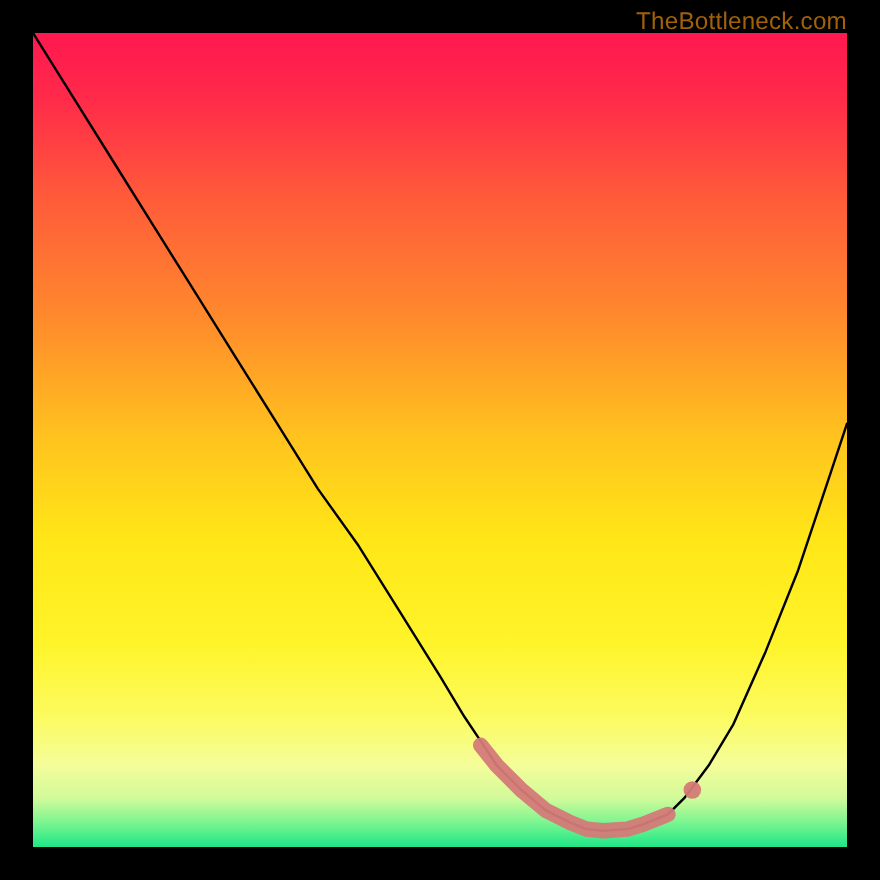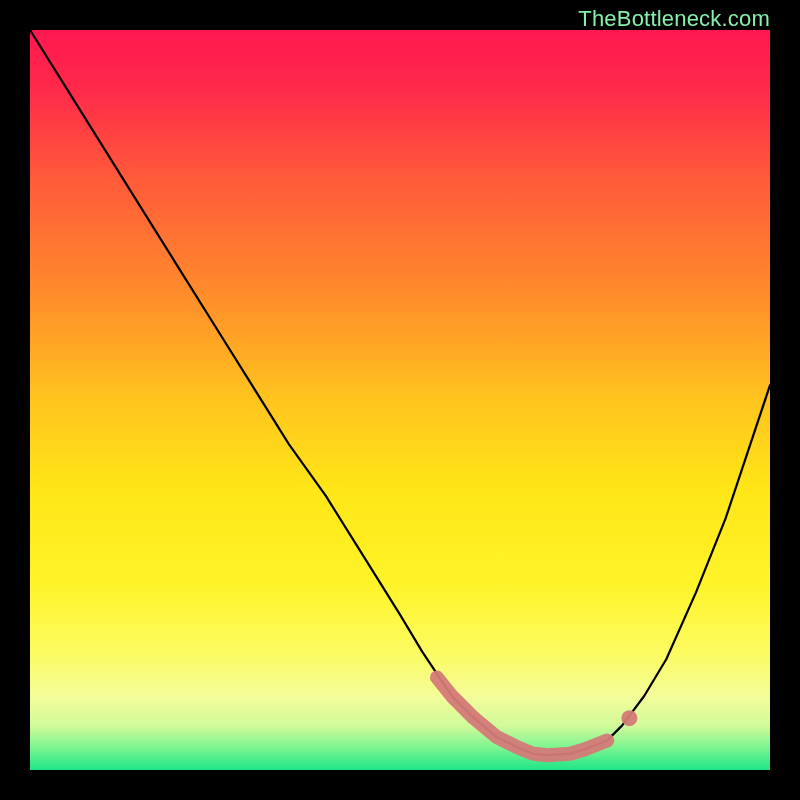--- a/index.html
+++ b/index.html
@@ -22,21 +22,21 @@
     top: 30px;
     width: 740px;
     height: 740px;
     overflow: hidden;
   }
   .watermark {
     position: absolute;
     top: 6px;
     right: 30px;
     font-size: 22px;
-    color: #86efac;
+    color: #a16207;
     font-weight: 500;
     letter-spacing: 0.2px;
   }
 </style>
 </head>
 <body>
 
 <div class="frame">
 
   <div class="watermark">TheBottleneck.com</div>

